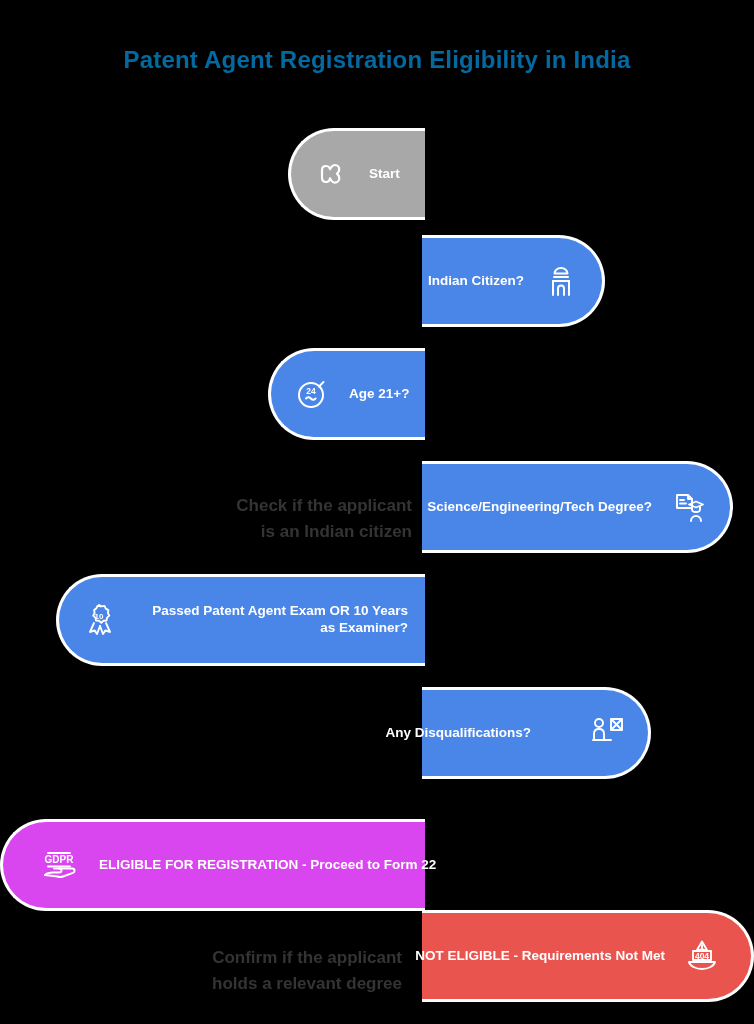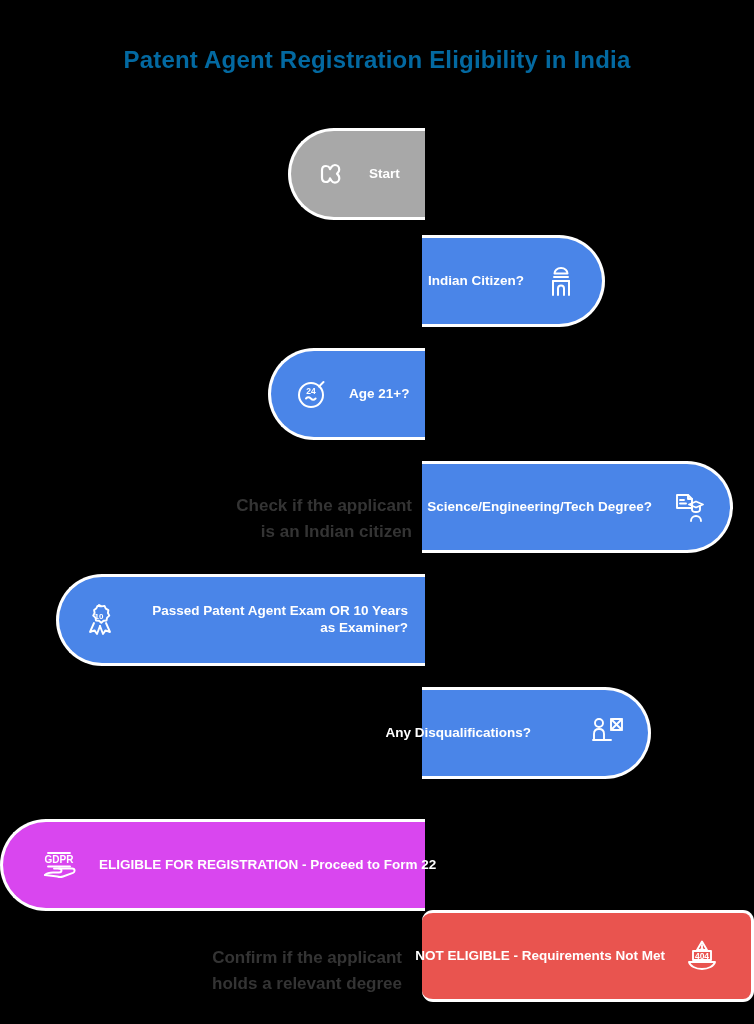--- a/index.html
+++ b/index.html
@@ -72,21 +72,21 @@
     border-bottom-right-radius: 46px;
     border-left: none;
     padding-right: 20px;
     padding-left: 22px;
     justify-content: flex-end;
   }
 
   .pill.gray  { background: #a8a8a8; }
   .pill.blue  { background: #4a85e8; }
   .pill.green { background: #d946ef; margin-top: 38px; }
-  .pill.red   { background: #e9544f; border-radius: 11px; }
+  .pill.red   { background: #e9544f; }
 
   .pill-icon {
     flex: 0 0 auto;
     width: 42px;
     height: 42px;
     display: flex;
     align-items: center;
     justify-content: center;
   }
   .pill-icon svg { display: block; }

